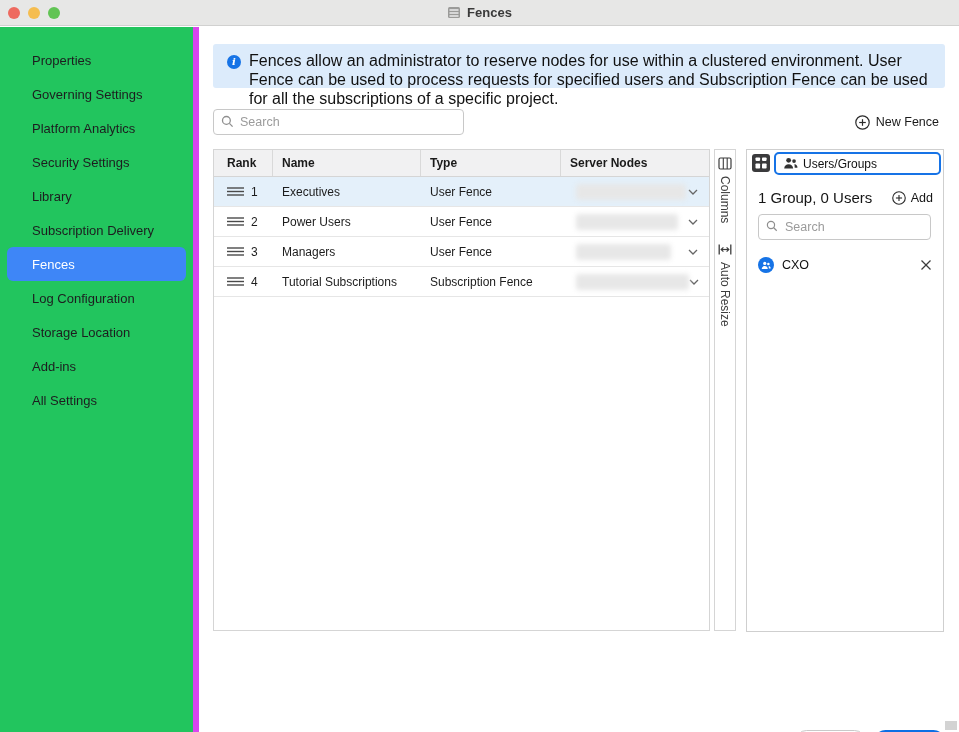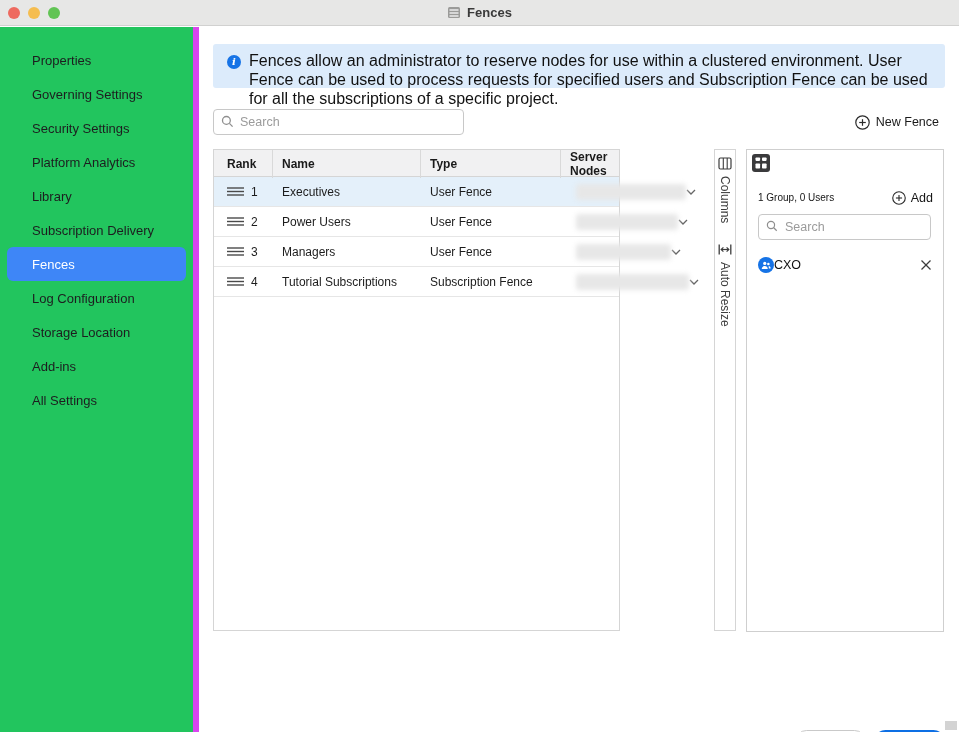--- a/index.html
+++ b/index.html
@@ -44,21 +44,21 @@
     font-family:"Liberation Sans",sans-serif; background:#fff; }
   .search-box input::placeholder, .panel-search input::placeholder { color:#9b9b9b; }
   .mag { position:absolute; left:8px; top:6px; }
 
   .new-fence { position:absolute; right:20px; top:86px; height:18px; display:flex;
     align-items:center; gap:6px; background:none; border:none; cursor:pointer;
     font-family:"Liberation Sans",sans-serif; }
   .new-fence span { font-size:12.5px; color:#1a1a1a; }
 
   
-  .table { position:absolute; left:14px; top:122px; width:407px; height:482px;
+  .table { position:absolute; left:14px; top:122px; width:497px; height:482px;
     border:1px solid #d5d5d5; background:#fff; }
   .thead { display:grid; grid-template-columns:59px 148px 140px auto; height:27px;
     background:#f1f1f2; border-bottom:1px solid #d5d5d5; }
   .th { font-size:12px; font-weight:bold; color:#1a1a1a; display:flex; align-items:center;
     padding-left:9px; border-right:1px solid #d9d9d9; }
   .th:first-child { padding-left:13px; }
   .th:last-child { border-right:none; }
   .tr { display:grid; grid-template-columns:59px 148px 140px auto; height:30px;
     border-bottom:1px solid #e6e6e6; background:#fff; }
   .tr.selected { background:var(--row-selected,#e4f0fa); }
@@ -77,27 +77,27 @@
   .panel { position:absolute; left:547px; top:122px; width:198px; height:483px;
     border:1px solid #cfcfcf; background:#fff; }
   .grid-btn { position:absolute; left:4px; top:3px; width:20px; height:20px;
     background:none; border:none; cursor:pointer; padding:0; }
   .tab { position:absolute; left:27px; top:2px; right:2px; height:23px;
     border:2px solid var(--accent,#1673e6); border-radius:5px; background:#fff;
     display:flex; align-items:center; gap:5px; padding:0 7px; cursor:pointer; }
   .tab span { font-size:12px; color:#111; font-family:"Liberation Sans",sans-serif; }
   .panel-summary { position:absolute; left:11px; right:10px; top:39px; height:17px;
     display:flex; justify-content:space-between; align-items:center; }
-  .panel-summary .count { font-size:10px; color:#151515; }
+  .panel-summary .count { font-size:15px; color:#151515; }
   .add-btn { display:flex; align-items:flex-start; gap:5px; background:none; border:none;
     cursor:pointer; font-family:"Liberation Sans",sans-serif; padding:0; }
   .add-btn span { font-size:12.5px; color:#151515; }
   .panel-search { position:absolute; left:11px; right:12px; top:64px; height:26px; }
   .member-row { position:absolute; left:11px; right:11px; top:106px; height:18px;
-    display:flex; align-items:center; gap:0; }
+    display:flex; align-items:center; gap:8px; }
   .avatar { width:16px; height:16px; border-radius:50%; background:var(--accent,#1673e6);
     display:flex; align-items:center; justify-content:center; flex:none; }
   .member-name { font-size:12.5px; color:#111; }
   .remove-btn { margin-left:auto; background:none; border:none; cursor:pointer; padding:0;
     line-height:0; }
 
   
   .btn { position:absolute; top:671px; width:71px; height:23px; border-radius:12px;
     font-size:13px; font-family:"Liberation Sans",sans-serif; cursor:pointer;margin-top:32px; }
   .btn.cancel { left:596px; background:#fff; border:1px solid #c9c9c9; color:#1a1a1a; }
@@ -124,22 +124,22 @@
         <rect x="2.5" y="6.2" width="9" height="1.6" fill="#e7e7e6"></rect>
         <rect x="2.5" y="9.2" width="9" height="1.6" fill="#e7e7e6"></rect>
       </svg>
       <span class="title-text">Fences</span>
     </div>
   </div>
 
   <nav class="sidebar">
     <div class="side-item">Properties</div>
     <div class="side-item">Governing Settings</div>
+    <div class="side-item">Platform Analytics</div>
     <div class="side-item">Security Settings</div>
-    <div class="side-item">Platform Analytics</div>
     <div class="side-item">Library</div>
     <div class="side-item">Subscription Delivery</div>
     <div class="side-item selected">Fences</div>
     <div class="side-item">Log Configuration</div>
     <div class="side-item">Storage Location</div>
     <div class="side-item">Add-ins</div>
     <div class="side-item">All Settings</div>
   </nav>
 
   <div class="main">
@@ -271,20 +271,29 @@
     <div class="panel">
       <button class="grid-btn">
         <svg width="20" height="20" viewBox="0 0 20 20">
           <rect x="1" y="1" width="18" height="18" rx="3" fill="#3a3a3c"></rect>
           <rect x="4.5" y="4.5" width="4.6" height="3.4" rx="0.8" fill="#fff"></rect>
           <rect x="11" y="4.5" width="4.6" height="3.4" rx="0.8" fill="#fff"></rect>
           <rect x="4.5" y="10.5" width="4.6" height="5" rx="0.8" fill="#fff"></rect>
           <rect x="11" y="10.5" width="4.6" height="5" rx="0.8" fill="#fff"></rect>
         </svg>
       </button>
+      <div class="tab">
+        <svg width="15" height="13" viewBox="0 0 16 14">
+          <circle cx="6" cy="3.6" r="2.6" fill="#333"></circle>
+          <path d="M1.2 12.5c0-2.9 2.1-4.6 4.8-4.6s4.8 1.7 4.8 4.6z" fill="#333"></path>
+          <circle cx="11.8" cy="4.4" r="2" fill="#333"></circle>
+          <path d="M12.3 7.6c1.9 0.3 3.2 1.8 3.2 4.1h-3z" fill="#333"></path>
+        </svg>
+        <span>Users/Groups</span>
+      </div>
 
       <div class="panel-summary">
         <span class="count">1 Group, 0 Users</span>
         <button class="add-btn">
           <svg width="14" height="14" viewBox="0 0 15 15">
             <circle cx="7.5" cy="7.5" r="6.7" fill="none" stroke="#2b2b2b" stroke-width="1.2"></circle>
             <line x1="7.5" y1="4.2" x2="7.5" y2="10.8" stroke="#2b2b2b" stroke-width="1.2"></line>
             <line x1="4.2" y1="7.5" x2="10.8" y2="7.5" stroke="#2b2b2b" stroke-width="1.2"></line>
           </svg>
           <span>Add</span>

